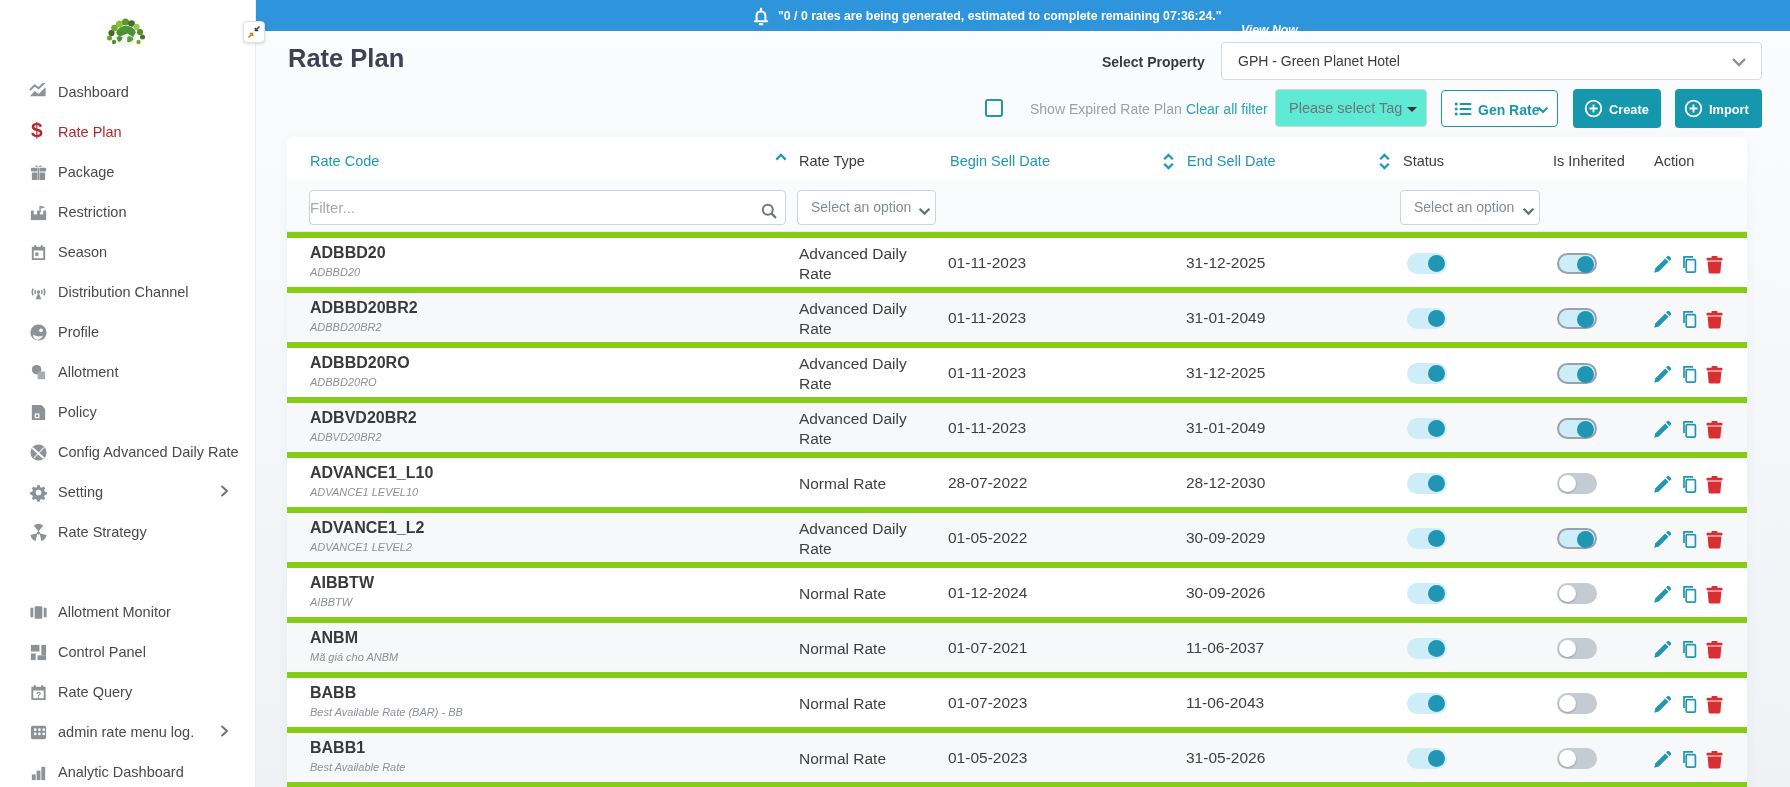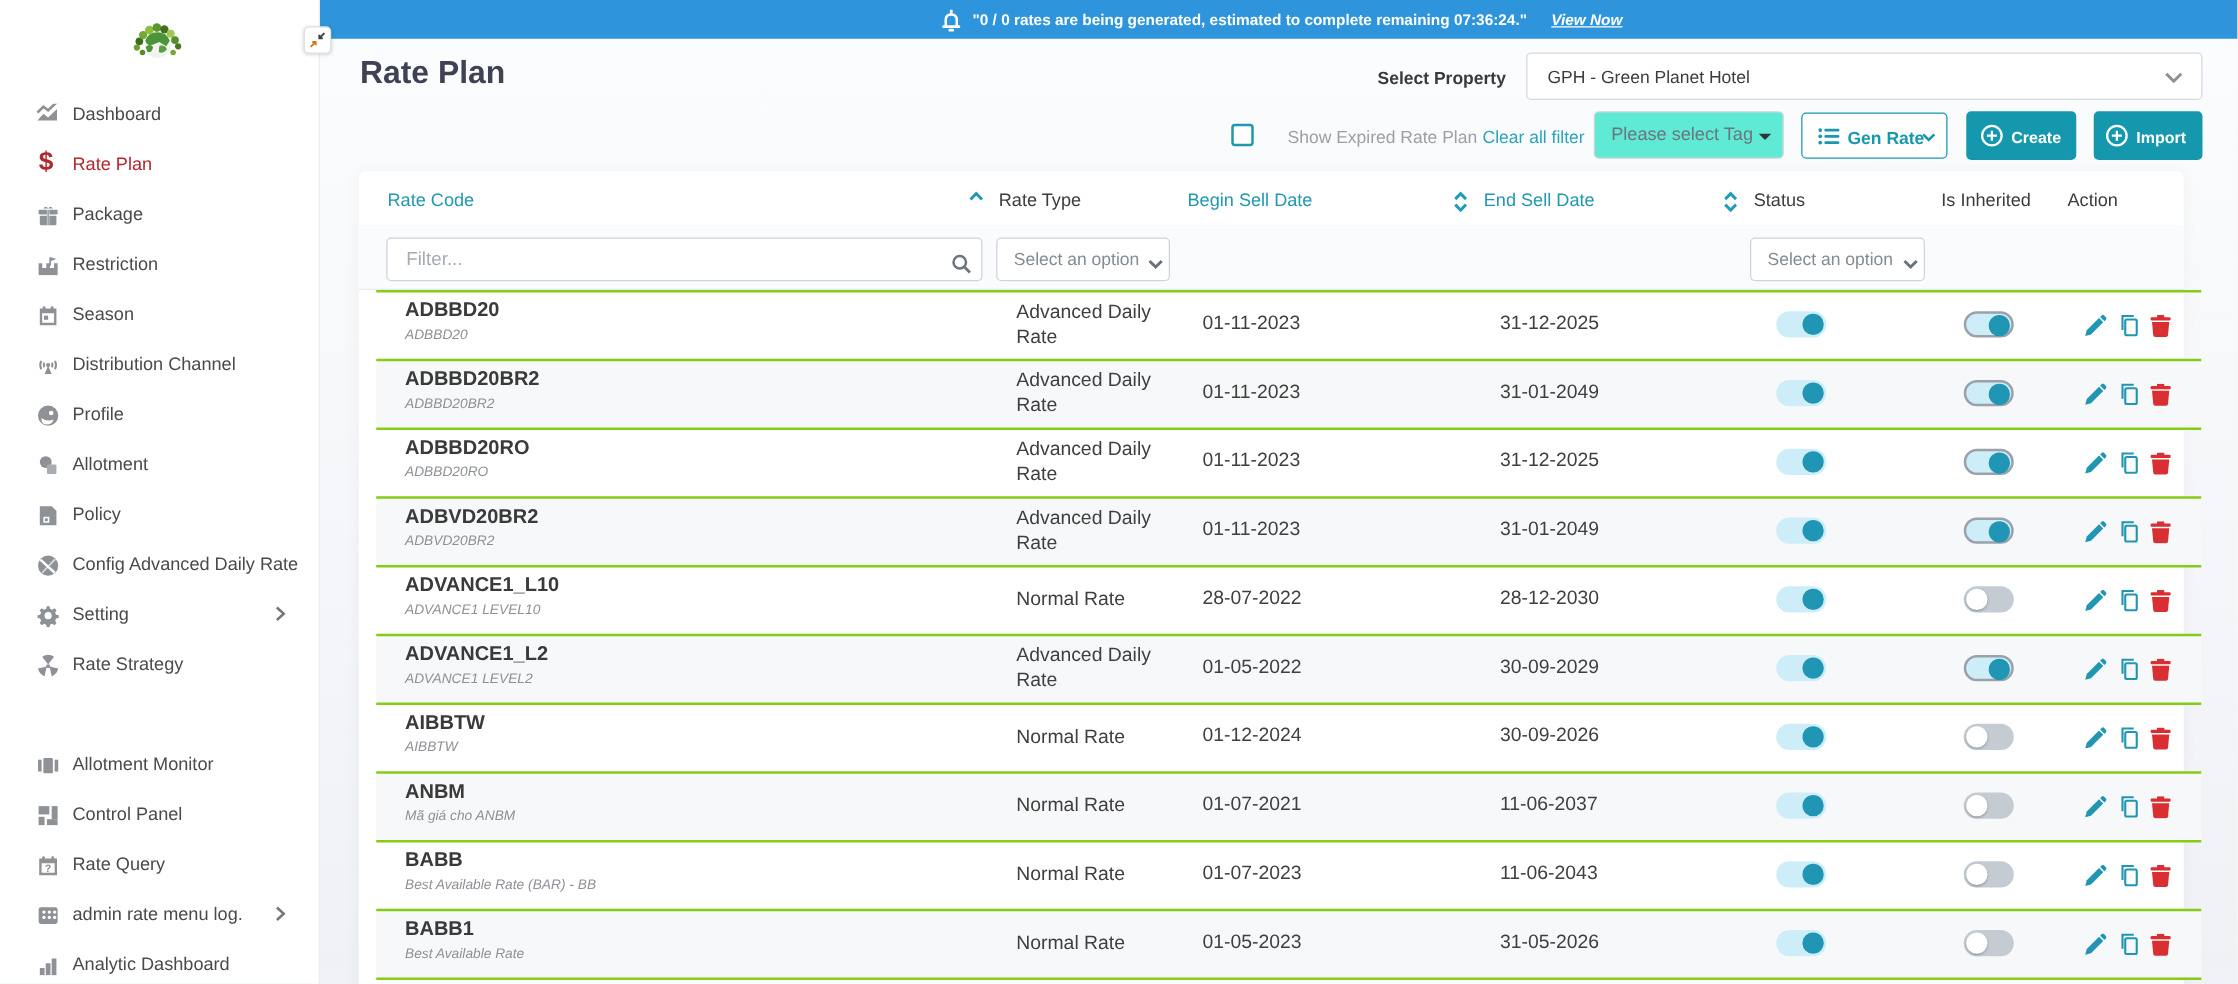--- a/index.html
+++ b/index.html
@@ -12,22 +12,22 @@
 #sidebar{position:absolute;left:0;top:0;width:256px;height:787px;background:#fff;border-right:1px solid #ebedef;z-index:5}
 .mi{position:absolute;left:0;width:256px;height:40px}
 .mic{position:absolute;left:29px;top:11px;width:19px;height:19px}
 .mit{position:absolute;left:58px;top:12px;font-size:14.5px;color:#4a4a4a;white-space:nowrap}
 .mch{position:absolute;left:216px;top:11px}
 #card{position:absolute;left:287px;top:137px;width:1460px;height:700px;background:#fff;border-radius:6px;box-shadow:0 2px 10px rgba(120,130,140,.07);z-index:2}
 .thead{position:absolute;left:0;top:0;width:1460px;height:43px}
 .th-teal{color:#2198b0;font-size:14.5px;position:absolute;top:16px}
 .th-dark{color:#3c3c3c;font-size:14.5px;position:absolute;top:16px}
 .filterrow{position:absolute;left:0;top:43px;width:1460px;height:52px;background:#fafbfc;border-bottom:1px solid #e7eaed}
-.finput{position:absolute;top:10px;height:35px;background:#fff;border:1px solid #ced4da;border-radius:4px;color:#a6abb1;font-size:15px;line-height:33px;padding-left:15px}
-.row{position:absolute;left:14px;width:1460px;height:55px;border-top:2px solid #84cc16}
+.finput{position:absolute;top:10px;height:35px;background:#fff;border:1px solid #ced4da;border-radius:4px;color:#a6abb1;font-size:15px;line-height:33px;}
+.row{position:absolute;left:0;width:1460px;height:55px;border-top:6px solid #84cc16}
 .row.alt{background:#f7f8f9}
 .code{position:absolute;left:23px;top:6px;font-size:16px;font-weight:bold;color:#3a3a3a}
 .sub{position:absolute;left:23px;top:28px;font-size:11px;font-style:italic;color:#8d9197}
 .rtype{position:absolute;left:512px;width:130px;font-size:15.5px;color:#3f3f3f;line-height:20px}
 .dcell{position:absolute;font-size:15.5px;color:#3f3f3f;top:16px}
 .tgl{position:absolute;width:40px;height:21px;border-radius:11px;top:15px}
 .tgl .knob{position:absolute;width:17px;height:17px;border-radius:50%;top:2px}
 .tgl.on{background:#cdeef8}
 .tgl.on .knob{right:2px;background:#2095b4}
 .tgl.bordered{border:2px solid #9aa1ab}
@@ -43,21 +43,21 @@
 <div id="topbar">
   <svg class="abs" style="left:497px;top:7px" width="16" height="19" viewBox="0 0 16 19">
       <g fill="#fff">
         <rect x="6.9" y="0.8" width="2.2" height="3"></rect>
         <path d="M2.6 14 L2.6 8.8 Q2.6 3.6 8 3.6 Q13.4 3.6 13.4 8.8 L13.4 14 L11.4 14 L11.4 8.8 Q11.4 5.6 8 5.6 Q4.6 5.6 4.6 8.8 L4.6 14 Z"></path>
         <rect x="0.8" y="13.2" width="14.4" height="2.1" rx="1"></rect>
         <rect x="5.7" y="16" width="4.6" height="2.2" rx="1"></rect>
       </g>
     </svg>
   <span class="abs" style="left:522px;top:9px">"0 / 0 rates are being generated, estimated to complete remaining 07:36:24."</span>
-  <span class="abs" style="left:985px;top:9px;font-style:italic;text-decoration:underline">View Now</span>
+  <span class="abs" style="left:985px;top:23px;font-style:italic;text-decoration:underline">View Now</span>
 </div>
 <div class="abs" style="left:288px;top:44px;font-size:25.5px;font-weight:bold;color:#3f4254;z-index:3">Rate Plan</div>
 <div class="abs" style="left:1102px;top:54px;font-size:14px;font-weight:bold;color:#3a3a3a;z-index:3">Select Property</div>
 <div class="abs" style="left:1221px;top:42px;width:541px;height:38px;background:#fff;border:1px solid #d6d9de;border-radius:4px;z-index:3">
   <span class="abs" style="left:16px;top:10px;font-size:14px;color:#3c3c3c">GPH - Green Planet Hotel</span>
   <svg class="abs" style="right:14px;top:12px" width="16" height="14" viewBox="0 0 16 14">
       <path d="M2 4 L8 10 L14 4" stroke="#8a8f98" stroke-width="2.4" fill="none"></path>
     </svg>
 </div>
 <div class="abs" style="left:985px;top:99px;width:18px;height:18px;border:2px solid #1e98ae;border-radius:3px;background:#fff;z-index:3"></div>

